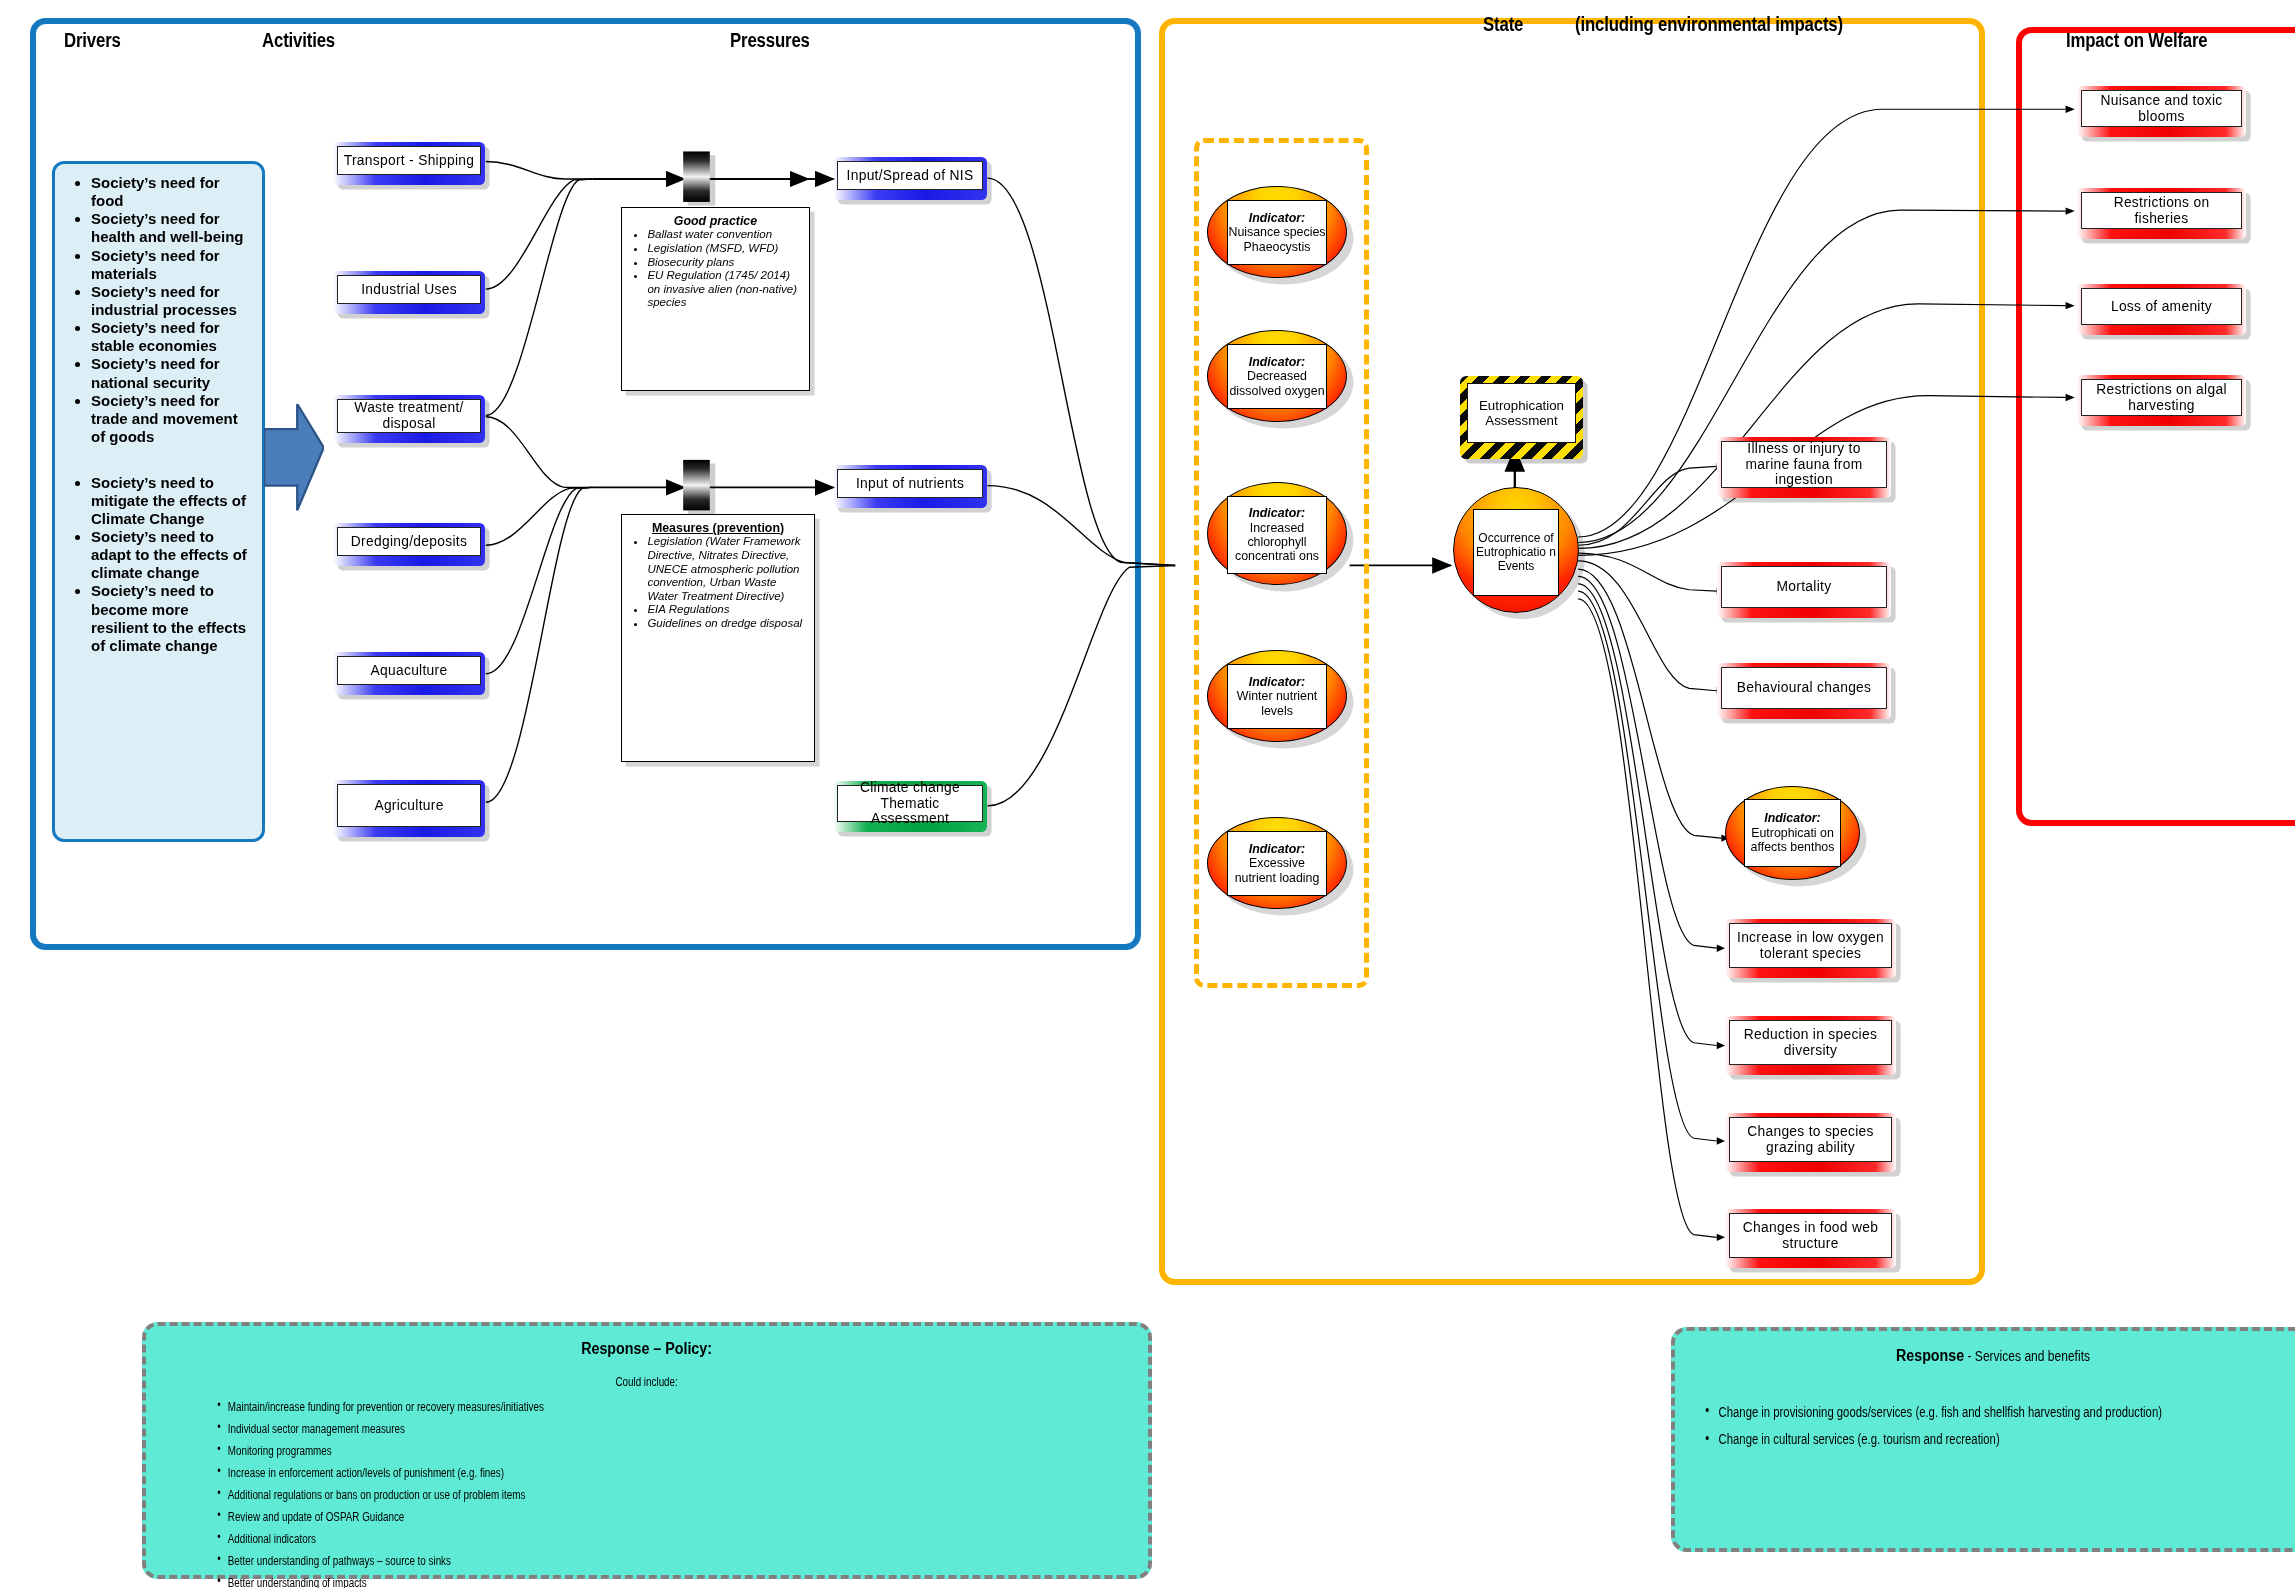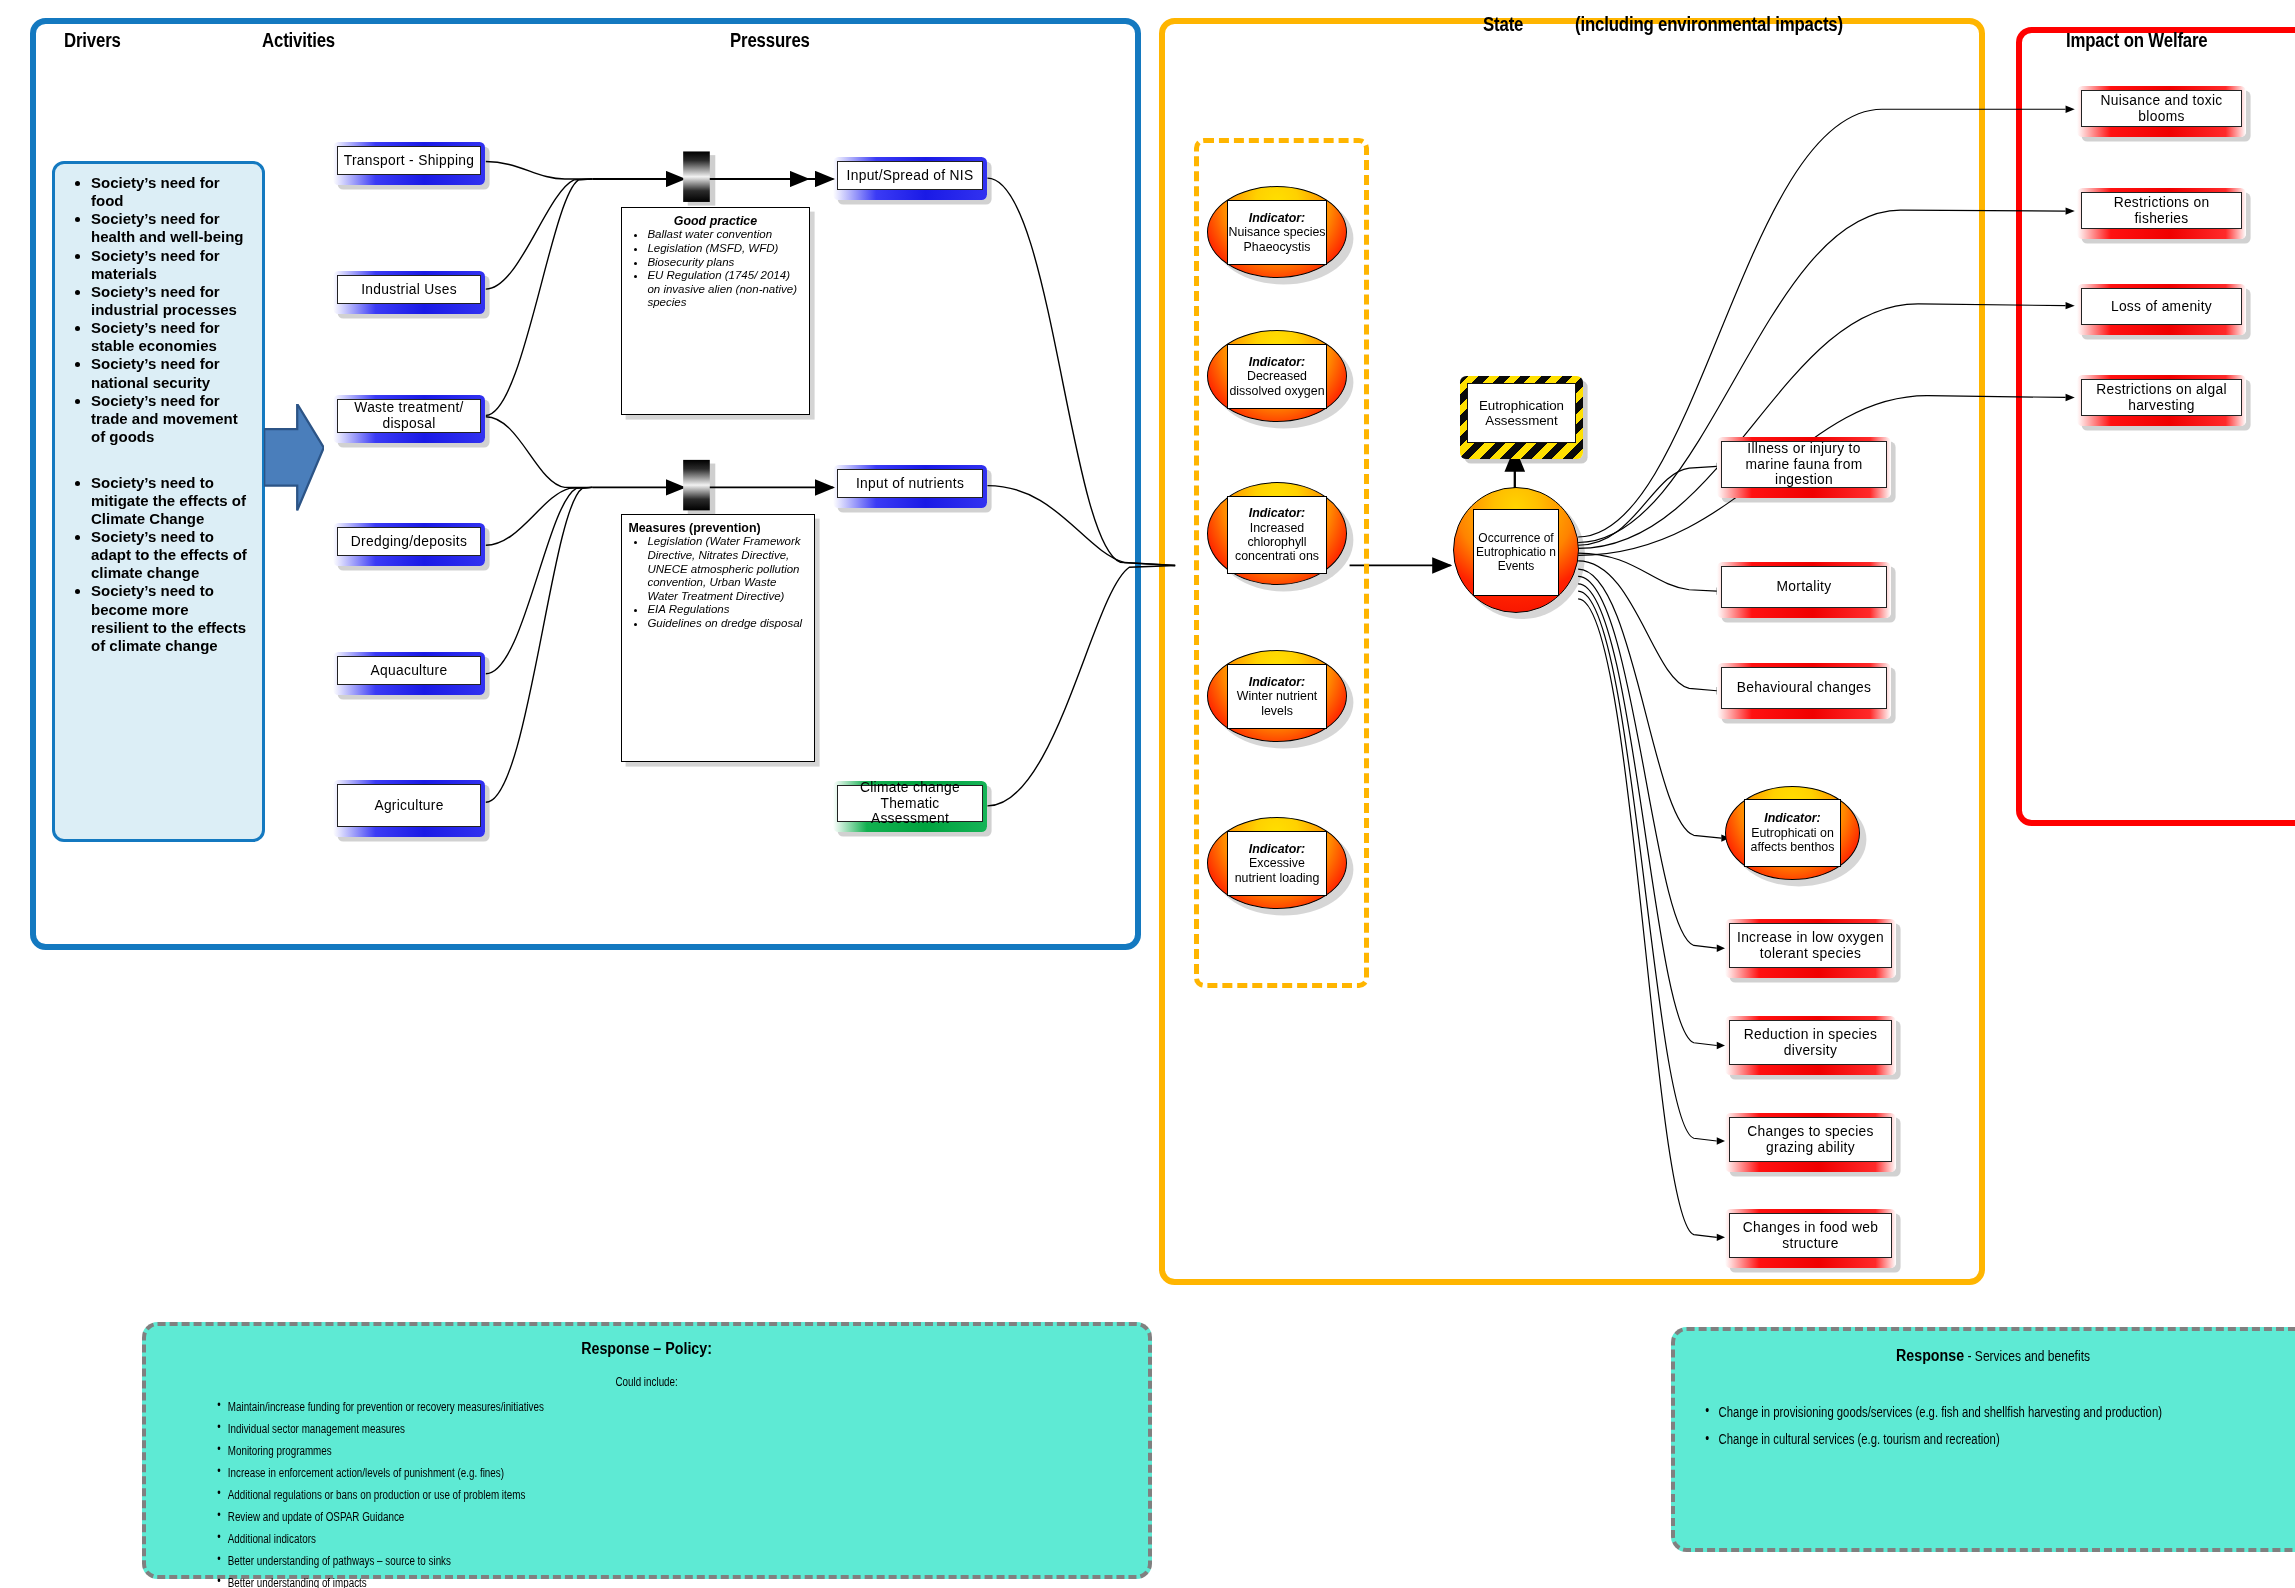--- a/index.html
+++ b/index.html
@@ -32,21 +32,21 @@
                   text-align:center;padding:0.9px 2.8px;box-sizing:border-box;}
   .box3d .lbl{font-size:13.8px;line-height:1.13;letter-spacing:0.3px;}
   .blue3d-h{background:linear-gradient(to right,#ffffff 0%,#3b3bf5 28%, #1a1ae6 60%, #3232f0 100%);}
   .green3d{background:linear-gradient(to right,#ffffff 0%,#12b050 22%,#00a33f 60%,#16b457 100%);}
   .red3d{background:linear-gradient(to right,#ffffff 0%,#ff1111 20%,#f00000 55%,#ff2a2a 88%,#ffffff 100%);}
 
   
   .note{position:absolute;background:#fff;border:0.9px solid #000;box-shadow:4.6px 4.6px 0 rgba(0,0,0,0.17);
         padding:5.5px 6.4px 6.4px 6.4px;box-sizing:border-box;}
   .note h4{margin:0 0 0.9px 0;font-size:12.4px;font-style:italic;font-weight:bold;text-align:center;}
-  .note h4.left{text-align:left;}
+  .note h4.left{text-align:center;text-decoration:underline;}
   .note ul{margin:0;padding-left:19px;}
   .note li{font-size:11.5px;font-style:italic;line-height:1.18;}
 
   
   #indicator-dash{position:absolute;left:1194px;top:138px;width:165px;height:840px;
                   border:5.5px dashed #FFB500;border-radius:10px;}
   .ind{position:absolute;border-radius:50%;
        background:radial-gradient(ellipse at 50% 18%, #FFE000 0%, #FFD100 22%, #FF8A00 55%, #FF2200 80%, #E81000 100%);
        border:0.9px solid #000;box-shadow:6.4px 6.4px 0 rgba(0,0,0,0.16);}
   .ind .txtbox{position:absolute;background:#fff;border:0.9px solid #000;display:flex;flex-direction:column;
@@ -158,21 +158,21 @@
   <div class="inner">
       <span class="lbl">Input of nutrients</span>
     </div>
   </div>
 <div class="box3d green3d" style="left:833px;top:781px;width:154px;height:51px;">
   <div class="inner">
       <span class="lbl">Climate change Thematic Assessment</span>
     </div>
   </div>
 
-<div class="note" style="left:621px;top:207px;width:189px;height:208px;">
+<div class="note" style="left:621px;top:207px;width:189px;height:184px;">
   <h4>Good practice</h4>
   <ul>
     <li>Ballast water convention</li>
     <li>Legislation (MSFD, WFD)</li>
     <li>Biosecurity plans</li>
     <li>EU Regulation (1745/ 2014) on invasive alien (non-native) species</li>
   </ul>
 </div>
 
 <div class="note" style="left:621px;top:514px;width:194px;height:248px;">

